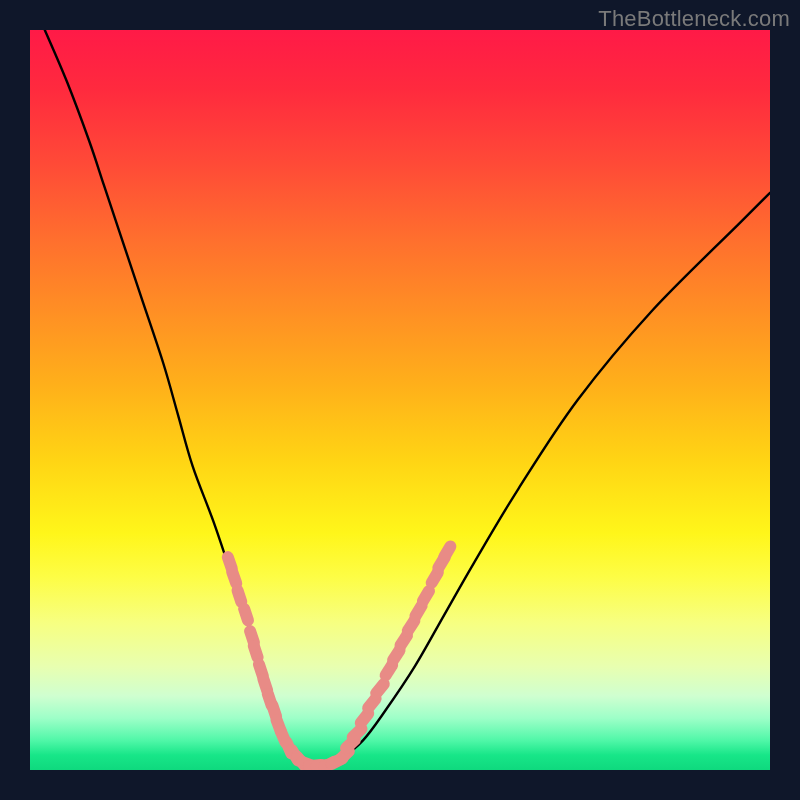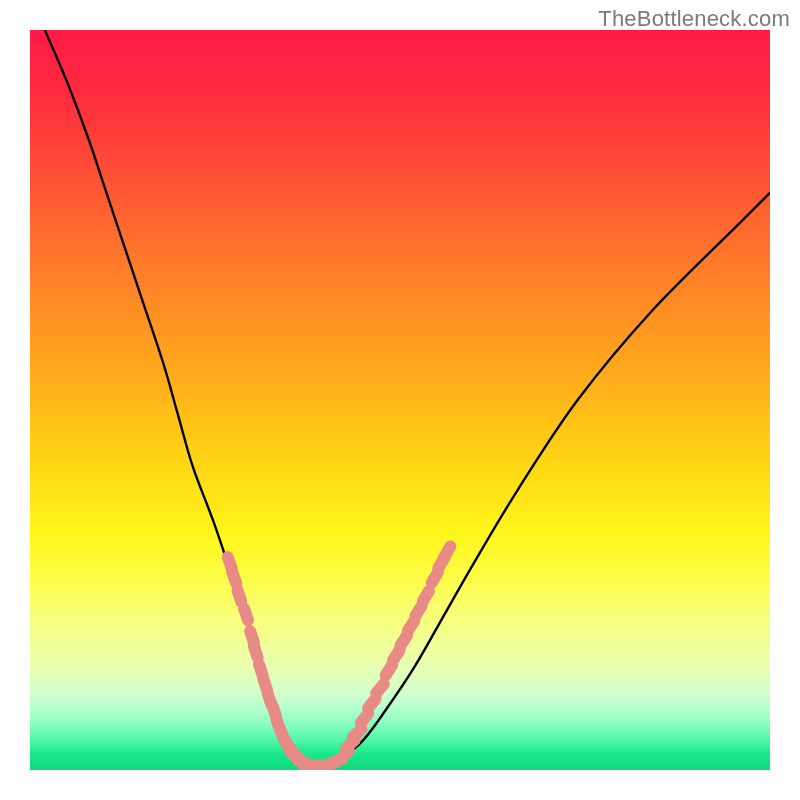--- a/index.html
+++ b/index.html
@@ -8,21 +8,21 @@
     width: 800px;
     height: 800px;
     background: #000;
     font-family: Arial, Helvetica, sans-serif;
     overflow: hidden;
   }
   .stage {
     position: relative;
     width: 800px;
     height: 800px;
-    background: #ffffff;
+    background: #0f172a;
   }
   .watermark {
     position: absolute;
     top: 6px;
     right: 10px;
     color: #7a7a7a;
     font-size: 22px;
     font-weight: 500;
     letter-spacing: 0.2px;
     z-index: 10;

